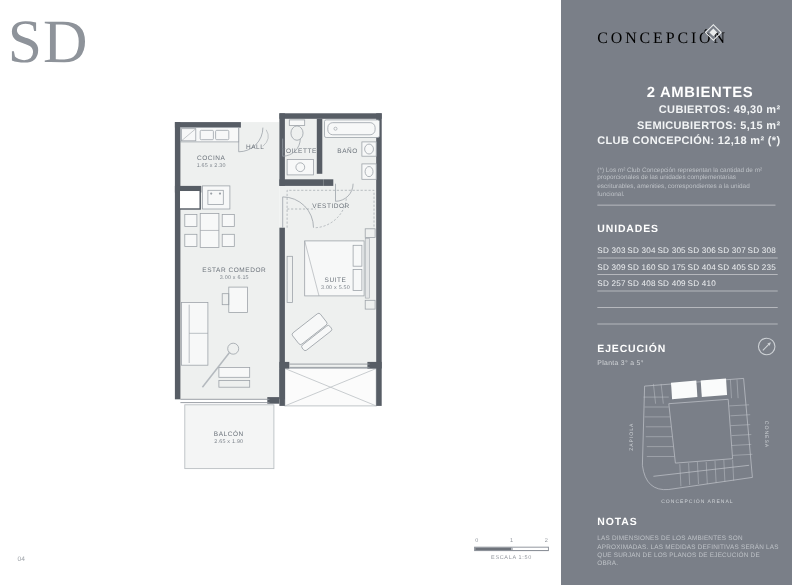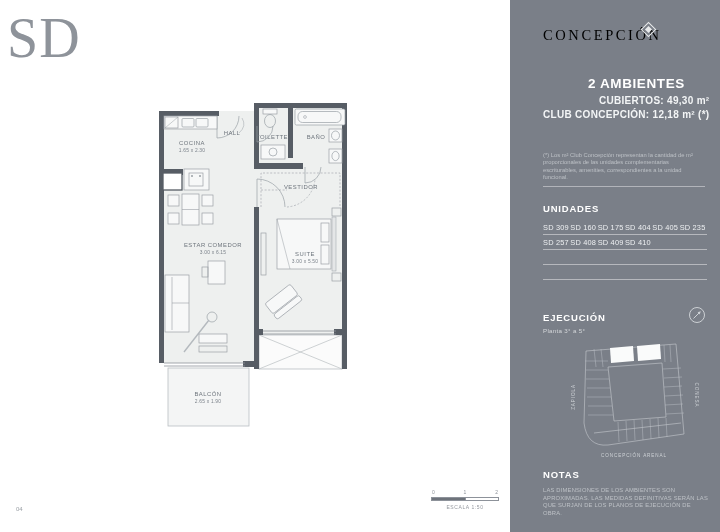--- a/index.html
+++ b/index.html
@@ -217,30 +217,39 @@
 
   <div class="brand">CONCEPCIÓN</div>
   <span class="brand-diamond">
       <i></i>
     </span>
 
   <div class="unit-type">2 AMBIENTES</div>
 
   <div class="areas">
     <div>CUBIERTOS: 49,30 m²</div>
+    <div>SEMICUBIERTOS: 5,15 m²</div>
     <div>CLUB CONCEPCIÓN: 12,18 m² (*)</div>
   </div>
 
   <div class="footnote">(*) Los m² Club Concepción representan la cantidad de m² proporcionales de las unidades complementarias escriturables, amenities, correspondientes a la unidad funcional.</div>
 
   <div class="divider" style="top:186px;"></div>
 
   <div class="sec-heading" style="top:203px;">UNIDADES</div>
 
   <div class="units-grid">
+    <div class="u-row">
+      <div class="u-cell">SD 303</div>
+      <div class="u-cell">SD 304</div>
+      <div class="u-cell">SD 305</div>
+      <div class="u-cell">SD 306</div>
+      <div class="u-cell">SD 307</div>
+      <div class="u-cell">SD 308</div>
+    </div>
     <div class="u-row">
       <div class="u-cell">SD 309</div>
       <div class="u-cell">SD 160</div>
       <div class="u-cell">SD 175</div>
       <div class="u-cell">SD 404</div>
       <div class="u-cell">SD 405</div>
       <div class="u-cell">SD 235</div>
     </div>
     <div class="u-row">
       <div class="u-cell">SD 257</div>

